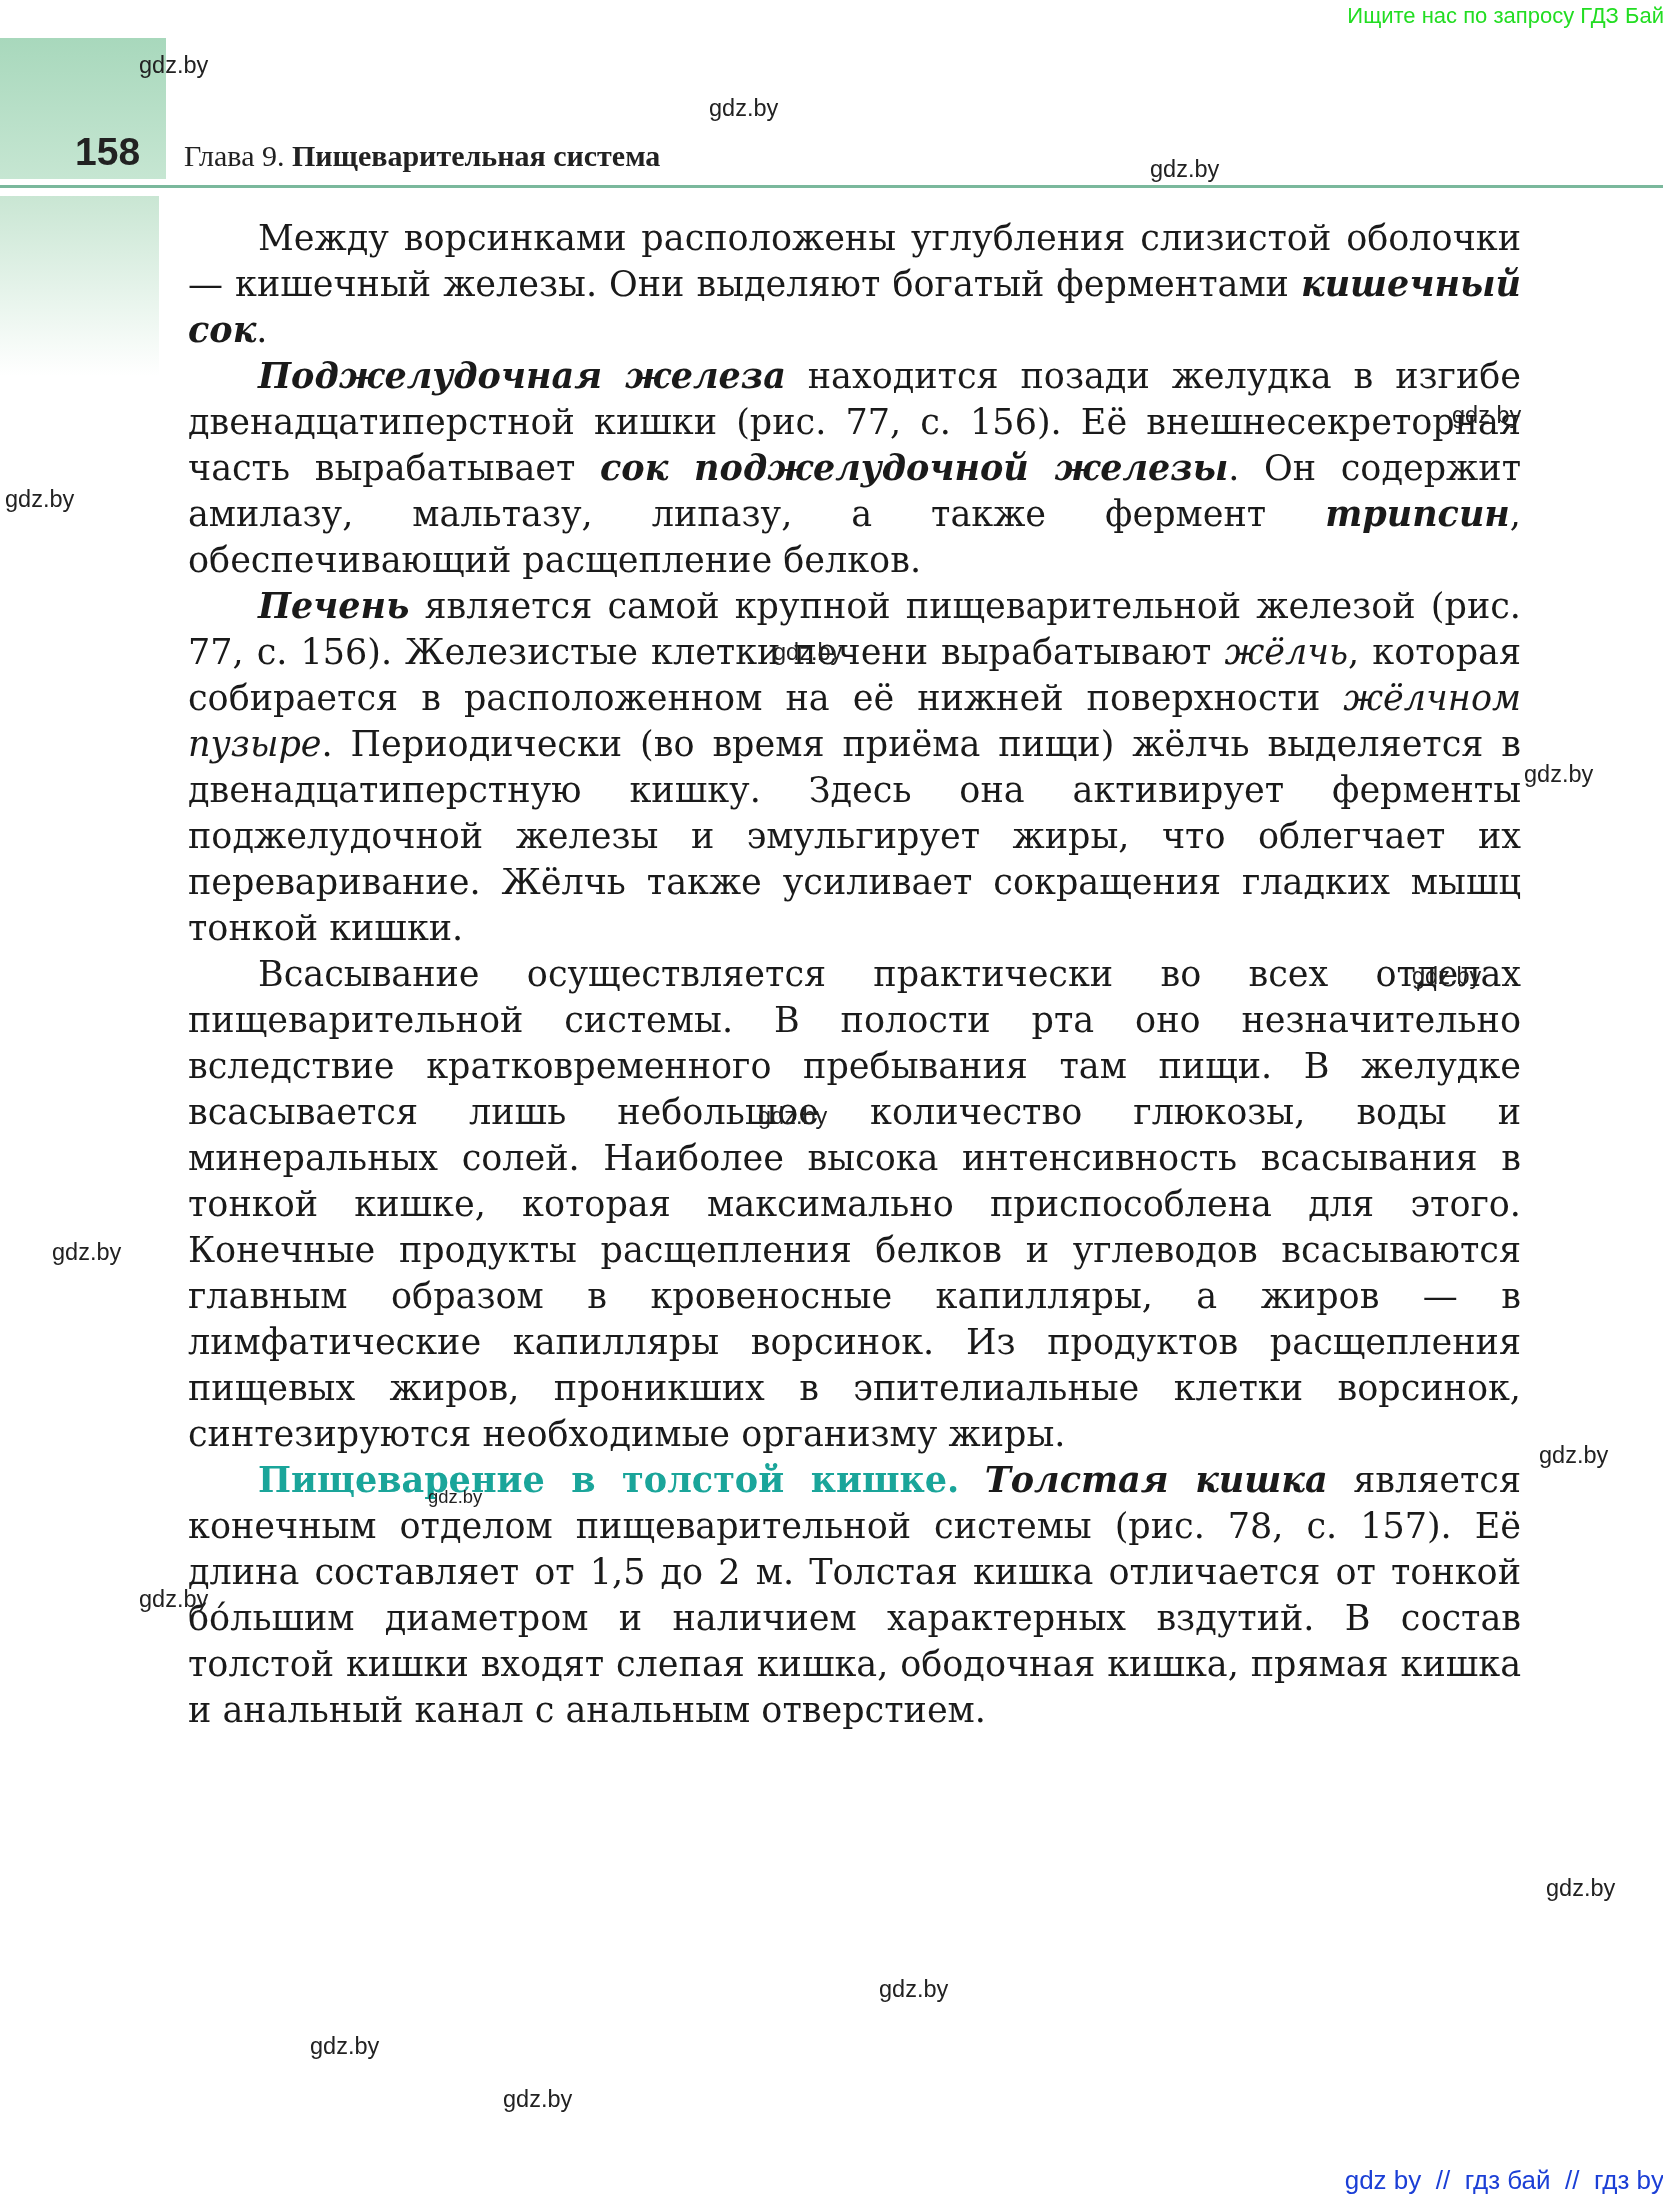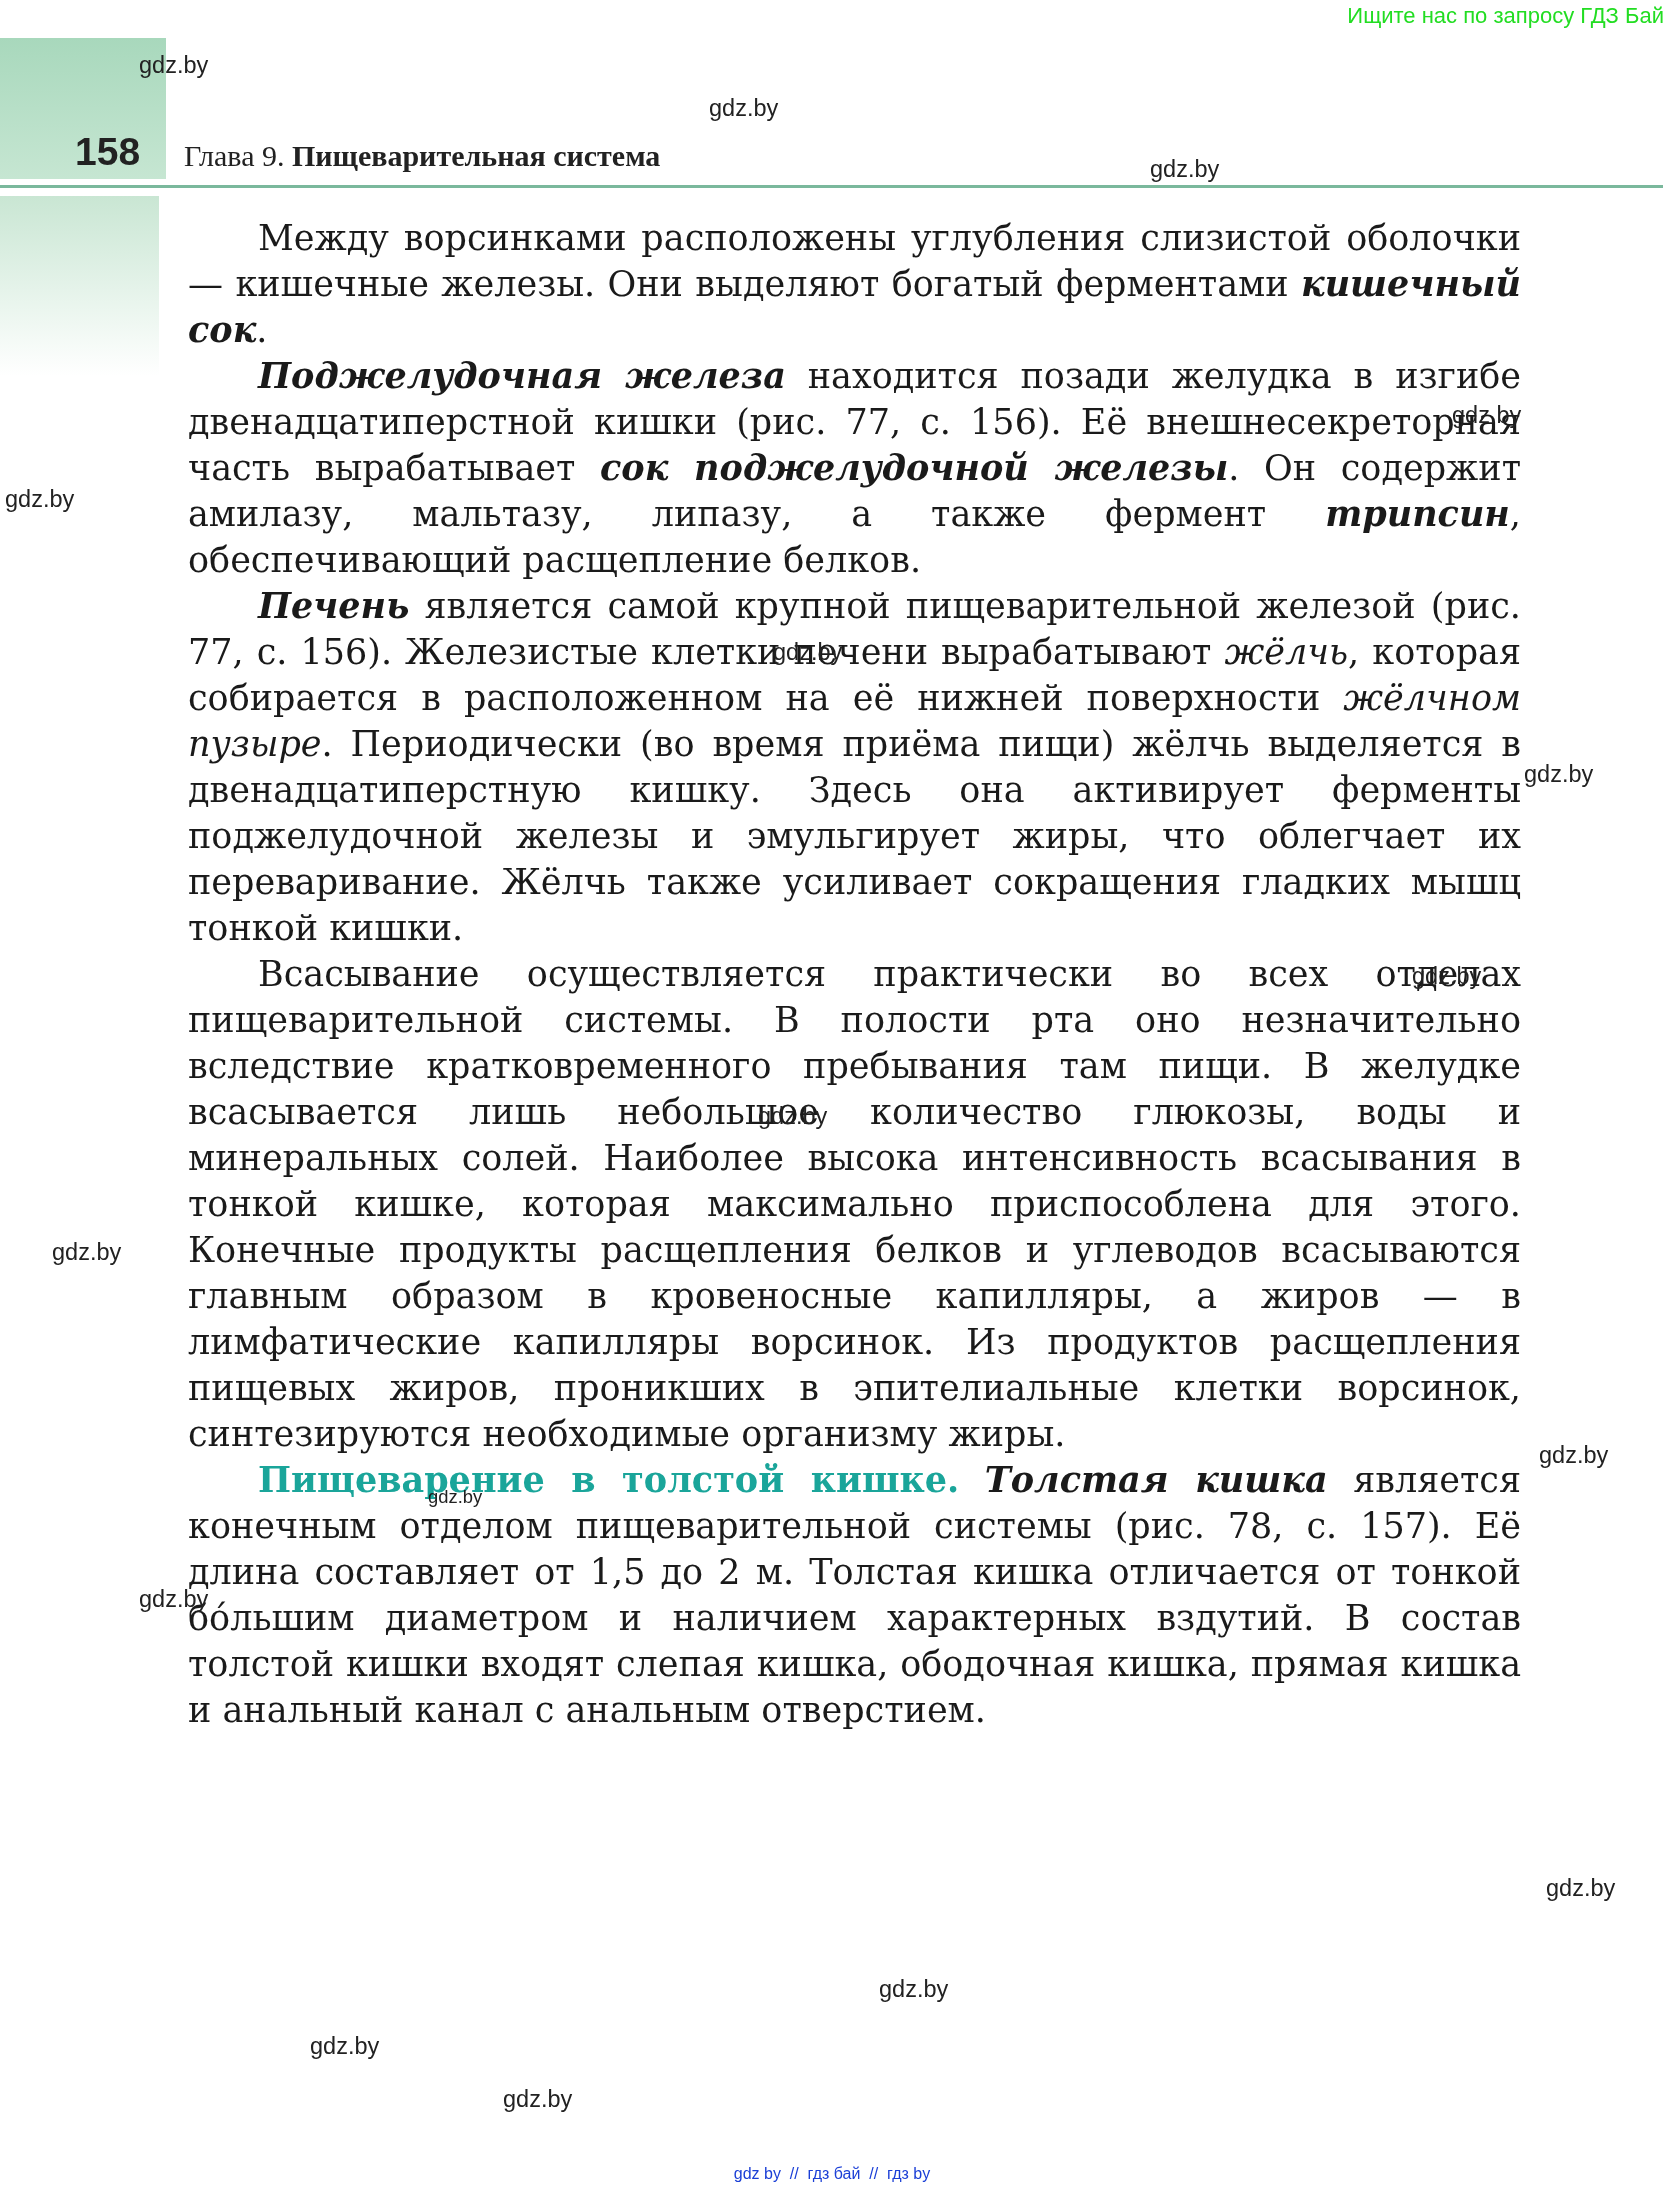--- a/index.html
+++ b/index.html
@@ -11,39 +11,39 @@
   .pagenum{position:absolute;left:75px;top:130px;font-family:"Liberation Sans",sans-serif;font-weight:bold;font-size:39px;color:#222;}
   .chapter{position:absolute;left:184px;top:139px;font-family:Liberation Serif, serif;font-size:30px;color:#222;}
   .chapter b{font-weight:bold;}
   .body{position:absolute;left:188px;top:215px;width:1333px;font-size:35px;line-height:46px;text-align:justify;}
   .body p{margin:0;text-indent:70px;}
   .bi{font-weight:bold;font-style:italic;}
   .it{font-style:italic;}
   .teal{color:#1aa59a;font-weight:bold;}
   .wm{position:absolute;font-family:"Liberation Sans",sans-serif;font-size:23.5px;color:#222;}
   .wm.sm{font-size:18.4px;}
-  .footer{position:absolute;top:2165px;left:0;width:100%;text-align:center;color:#1b3fd6;font-family:"Liberation Sans",sans-serif;font-size:16px;}
+  .footer{position:absolute;top:2165px;left:0;width:100%;text-align:right;color:#1b3fd6;font-family:"Liberation Sans",sans-serif;font-size:26px;}
 </style>
 </head>
 <body>
 
 <div class="topbanner">Ищите нас по запросу ГДЗ Бай</div>
 
 <div class="greenbox1"></div>
 <div class="greenbox2"></div>
 <div class="rule"></div>
 
 <div class="pagenum">158</div>
 <div class="chapter">
   <span>Глава 9.</span>
   <b>Пищеварительная система</b>
 </div>
 
 <div class="body">
-  <p><span>Между ворсинками расположены углубления слизистой оболочки — кишечные железы. Они выделяют богатый ферментами </span><span class="bi">кишечный сок</span><span>.</span></p>
+  <p><span>Между ворсинками расположены углубления слизистой оболочки — кишечный железы. Они выделяют богатый ферментами </span><span class="bi">кишечный сок</span><span>.</span></p>
   <p><span class="bi">Поджелудочная железа</span><span> находится позади желудка в изгибе двенадцатиперстной кишки (рис. 77, с. 156). Её внешнесекреторная часть вырабатывает </span><span class="bi">сок поджелудочной железы</span><span>. Он содержит амилазу, мальтазу, липазу, а также фермент </span><span class="bi">трипсин</span><span>, обеспечивающий расщепление белков.</span></p>
   <p><span class="bi">Печень</span><span> является самой крупной пищеварительной железой (рис. 77, с. 156). Железистые клетки печени вырабатывают </span><span class="it">жёлчь</span><span>, которая собирается в расположенном на её нижней поверхности </span><span class="it">жёлчном пузыре</span><span>. Периодически (во время приёма пищи) жёлчь выделяется в двенадцатиперстную кишку. Здесь она активирует ферменты поджелудочной железы и эмульгирует жиры, что облегчает их переваривание. Жёлчь также усиливает сокращения гладких мышц тонкой кишки.</span></p>
   <p><span>Всасывание осуществляется практически во всех отделах пищеварительной системы. В полости рта оно незначительно вследствие кратковременного пребывания там пищи. В желудке всасывается лишь небольшое количество глюкозы, воды и минеральных солей. Наиболее высока интенсивность всасывания в тонкой кишке, которая максимально приспособлена для этого. Конечные продукты расщепления белков и углеводов всасываются главным образом в кровеносные капилляры, а жиров — в лимфатические капилляры ворсинок. Из продуктов расщепления пищевых жиров, проникших в эпителиальные клетки ворсинок, синтезируются необходимые организму жиры.</span></p>
   <p><span class="teal">Пищеварение в толстой кишке.</span><span> </span><span class="bi">Толстая кишка</span><span> является конечным отделом пищеварительной системы (рис. 78, с. 157). Её длина составляет от 1,5 до 2 м. Толстая кишка отличается от тонкой бóльшим диаметром и наличием характерных вздутий. В состав толстой кишки входят слепая кишка, ободочная кишка, прямая кишка и анальный канал с анальным отверстием.</span></p>
 </div>
 
 <div class="wm" style="left:139px;top:52px">gdz.by</div>
 <div class="wm" style="left:709px;top:95px">gdz.by</div>
 <div class="wm" style="left:1150px;top:156px">gdz.by</div>
 <div class="wm" style="left:1452px;top:402px">gdz.by</div>

